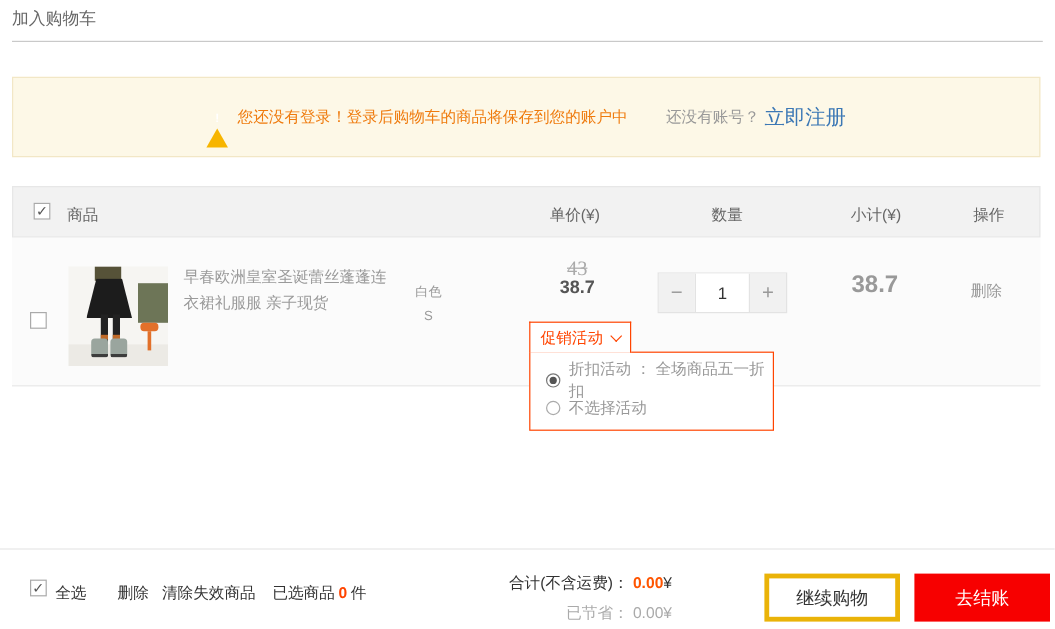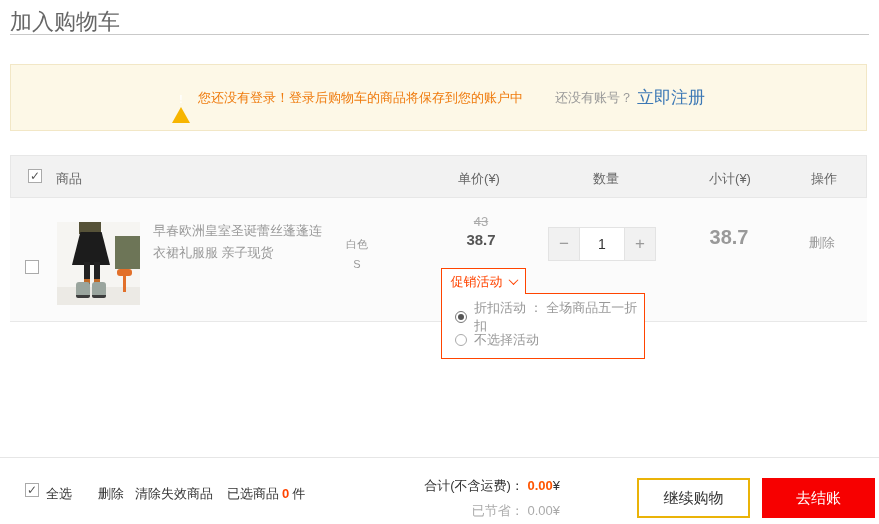--- a/index.html
+++ b/index.html
@@ -4,21 +4,21 @@
 <style>
   * { margin:0; padding:0; box-sizing:border-box; }
   html,body { width:879px; height:524px; }
   body {
     position:relative; background:#fff; overflow:hidden;
     font-family:"Liberation Sans","DejaVu Sans",sans-serif; color:#333;
   }
   .abs { position:absolute; }
 
   
-  .page-title { left:10px; top:7px; font-size:22px; color:#666; font-weight:400; }
+  .page-title { left:10px; top:7px; font-size:14px; color:#666; font-weight:400; }
   .title-divider { left:10px; top:34px; width:859px; height:1px; background:#c9c9c9; }
 
   
   .banner { left:10px; top:52px; width:857px; height:67px; background:#fdf8e7;
     border:1px solid #f2e7c6; display:flex; align-items:center; justify-content:center;margin-top:12px; }
   .banner .msg { color:#ef7b0e; font-size:13px; margin:0 14px 0 8px; }
   .warn-tri { position:relative; width:18px; height:16px; flex:0 0 auto; }
   .warn-tri .tri { width:0; height:0; border-left:9px solid transparent;
     border-right:9px solid transparent; border-bottom:16px solid #f7b500; }
   .warn-tri .bang { position:absolute; left:0; top:4px; width:18px; text-align:center;
@@ -60,21 +60,21 @@
     border-radius:3px 3px 2px 2px; border-bottom:3px solid #3c3c3c; }
   .pimg .boot.l { left:19px; } .pimg .boot.r { left:35px; }
   .pimg .sock { position:absolute; top:57px; width:6px; height:4px; background:#c06a28; }
   .pimg .sock.l { left:27px; } .pimg .sock.r { left:37px; }
 
   .pname { position:absolute; left:143px; top:22px; width:180px; font-size:13px;
     color:#9a9a9a; line-height:22px; }
   .pvariant { position:absolute; left:347px; top:36px; transform:translateX(-50%);
     text-align:center; color:#999; font-size:11px; line-height:20px; }
   .price-orig { position:absolute; left:471px; top:16px; transform:translateX(-50%);
-    color:#aaa; font-size:13px; text-decoration:line-through; }
+    color:#aaa; font-size:17px; text-decoration:line-through;font-family:Liberation Serif, serif; }
   .price-now { position:absolute; left:471px; top:33px; transform:translateX(-50%);
     color:#555; font-size:15px; font-weight:bold; }
 
   .stepper { position:absolute; left:538px; top:29px; height:34px; display:flex;
     border:1px solid #e3e3e3; background:#fff; }
   .step-btn { width:30px; height:32px; background:#f1f1f1; border:none; color:#999;
     font-size:17px; line-height:32px; text-align:center; cursor:pointer; }
   .qty-input { width:46px; height:32px; border:none; border-left:1px solid #e3e3e3;
     border-right:1px solid #e3e3e3; text-align:center; font-size:14px; color:#333;
     font-family:inherit; }
@@ -107,21 +107,21 @@
   .f-selectall { position:absolute; left:46px; top:27px; }
   .f-delete { position:absolute; left:98px; top:27px; cursor:pointer; }
   .f-clear { position:absolute; left:135px; top:27px; cursor:pointer; }
   .f-selected { position:absolute; left:227px; top:27px; }
   .f-selected .count { color:#ff4400; font-weight:bold; margin:0 3px; }
   .totals { position:absolute; left:360px; top:19px; width:200px; text-align:right; }
   .totals .line1 { color:#333; }
   .totals .line1 .val { color:#ff5500; font-weight:bold; }
   .totals .line2 { color:#aaa; margin-top:7px; }
   .continue-btn { position:absolute; left:637px; top:20px; width:113px; height:40px;
-    background:#fff; border:2px solid #eab308; color:#333; font-size:15px; cursor:pointer;
+    background:#fff; border:4px solid #eab308; color:#333; font-size:15px; cursor:pointer;
     font-family:inherit; }
   .checkout-btn { position:absolute; left:762px; top:20px; width:113px; height:40px;
     background:#f70000; border:none; color:#fff; font-size:15px; cursor:pointer;
     font-family:inherit; }
 </style>
 </head>
 <body>
 
 <div class="abs page-title">加入购物车</div>
 <div class="abs title-divider"></div>

